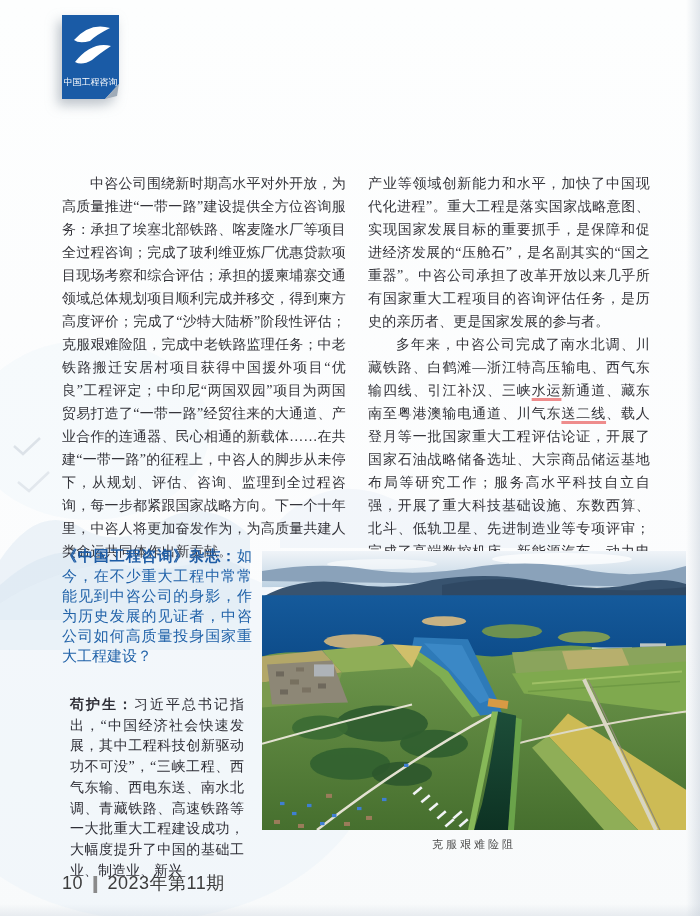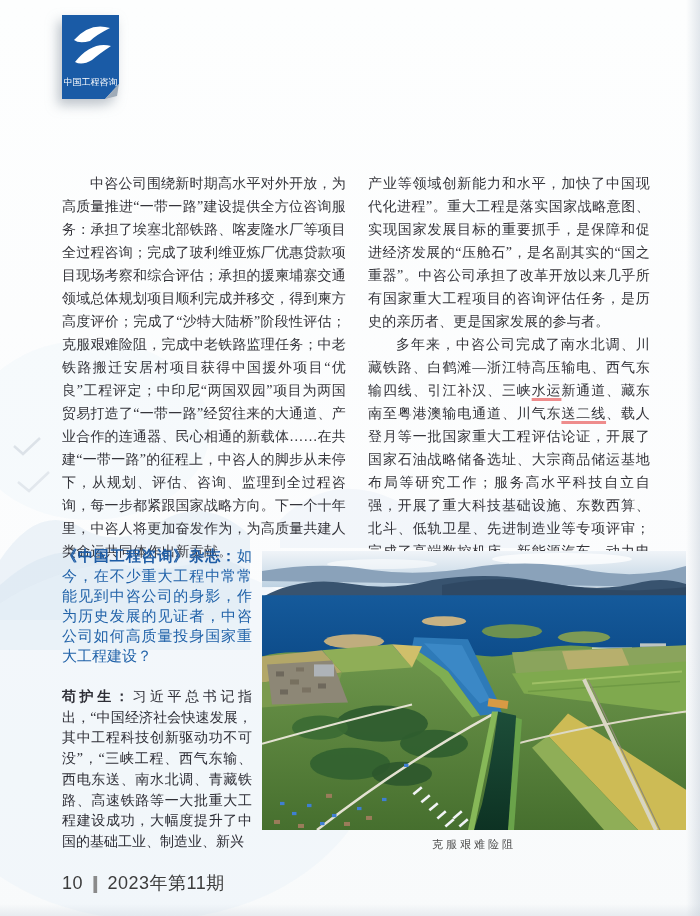--- a/index.html
+++ b/index.html
@@ -34,21 +34,21 @@
 
   
   .qa { position:absolute; left:62px; top:546px; width:190px; color:#2263a9;
     font-size:15px; line-height:20px; text-align:justify; word-break:break-all; }
   .qa p { margin:0; }
   .qa .q-label { font-weight:bold; color:#1d5ca5; }
 
   
   .answer { position:absolute; left:62px; top:687px; width:190px; color:#2e2e36;
     font-size:14px; line-height:20.7px; text-align:justify; word-break:break-all; }
-  .answer p { margin:0; }
+  .answer p { margin:8px; }
   .answer .speaker { font-weight:bold; }
 
   
   .photo { position:absolute; left:262px; top:551px; width:424px; height:279px; margin:0; }
   .photo svg { display:block; }
   .caption { position:absolute; left:262px; top:837px; width:424px; text-align:center;
     font-family:"Liberation Sans","DejaVu Sans",sans-serif;
     font-size:11px; color:#4a4a4a; letter-spacing:3px; }
 
   

